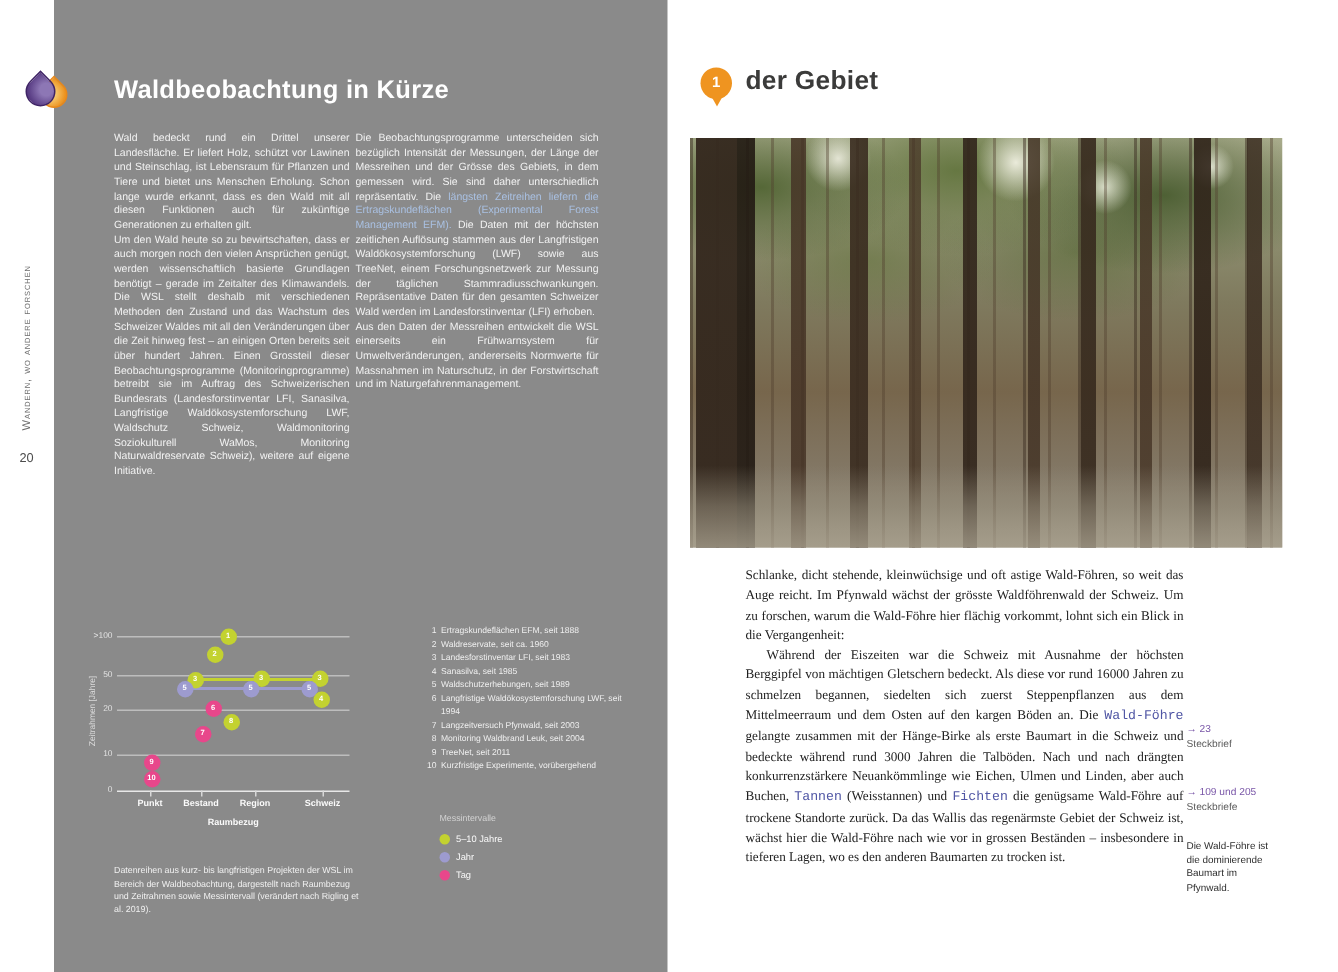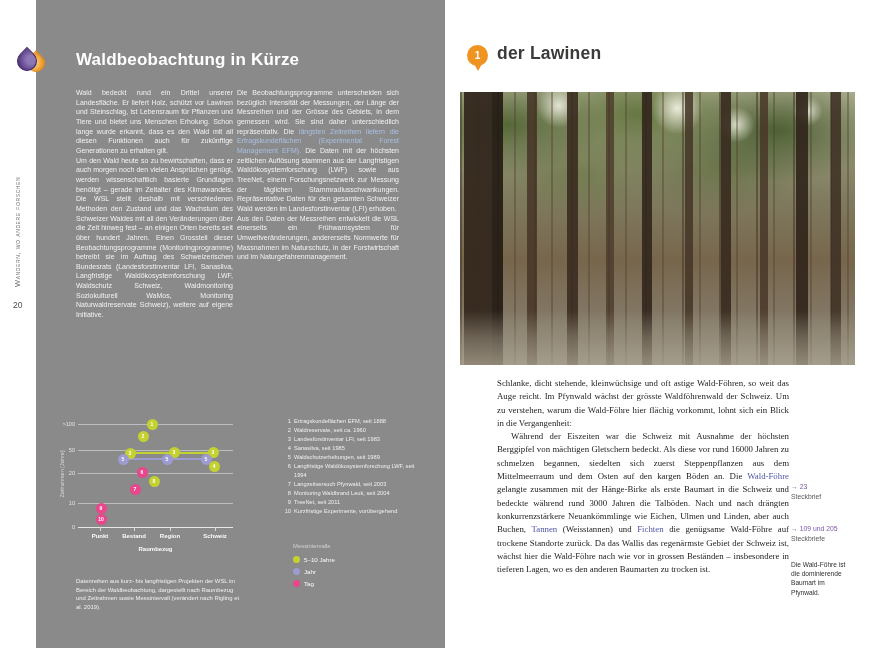--- a/index.html
+++ b/index.html
@@ -88,21 +88,21 @@
       radial-gradient(ellipse 140px 70px at 12% 12%, rgba(78,98,48,.9), rgba(0,0,0,0) 70%),
       radial-gradient(ellipse 160px 80px at 45% 8%, rgba(92,112,55,.85), rgba(0,0,0,0) 70%),
       radial-gradient(ellipse 150px 75px at 80% 14%, rgba(70,90,45,.9), rgba(0,0,0,0) 70%),
       radial-gradient(ellipse 120px 60px at 30% 30%, rgba(100,118,62,.55), rgba(0,0,0,0) 70%),
       radial-gradient(ellipse 130px 65px at 65% 28%, rgba(85,104,52,.55), rgba(0,0,0,0) 70%),
       linear-gradient(180deg, #a8ab8b 0%, #8f9071 22%, #7f7a5e 40%, #77664c 62%, #837866 82%, #98917f 100%);}
   .article{position:absolute;left:39px;top:377px;width:292px;font-family:"Liberation Serif",serif;
     font-size:8.8px;line-height:13.3px;text-align:justify;color:#1e1e1e;hyphens:auto;}
   .article p{margin:0;}
   .article p.indent{text-indent:14px;}
-  .link{color:#4f55a4;}
+  .link{color:#4f55a4;font-family:Liberation Mono, monospace;}
   .note{position:absolute;left:333px;width:60px;font-size:6.8px;line-height:9.5px;}
   .note-head{color:#7a57a8;}
   .note-label{color:#5a5a5a;}
   .note1{top:482px;}
   .note2{top:524px;}
   .photo-caption{position:absolute;left:333px;top:560px;width:60px;font-size:6.6px;line-height:9.2px;color:#2f2f2f;}
 </style>
 </head>
 <body>
 
@@ -234,27 +234,27 @@
     <div class="chart-caption">Datenreihen aus kurz- bis langfristigen Projekten der WSL im Bereich der Waldbeobachtung, dargestellt nach Raumbezug und Zeitrahmen sowie Messintervall (verändert nach Rigling et al. 2019).</div>
   </div>
 
   <div class="gutter"></div>
 
   <div class="page-right">
     <div class="pin">
       <span>1</span>
     </div>
     <div class="rp-title">
-      <div>der Lawinen</div>
+      <div>der Gebiet</div>
     </div>
 
     <div class="photo"></div>
 
     <div class="article">
-      <p>Schlanke, dicht stehende, kleinwüchsige und oft astige Wald-Föhren, so weit das Auge reicht. Im Pfynwald wächst der grösste Waldföhrenwald der Schweiz. Um zu verstehen, warum die Wald-Föhre hier flächig vorkommt, lohnt sich ein Blick in die Vergangenheit:</p>
+      <p>Schlanke, dicht stehende, kleinwüchsige und oft astige Wald-Föhren, so weit das Auge reicht. Im Pfynwald wächst der grösste Waldföhrenwald der Schweiz. Um zu forschen, warum die Wald-Föhre hier flächig vorkommt, lohnt sich ein Blick in die Vergangenheit:</p>
       <p class="indent"><span>Während der Eiszeiten war die Schweiz mit Ausnahme der höchsten Berggipfel von mächtigen Gletschern bedeckt. Als diese vor rund 16000 Jahren zu schmelzen begannen, siedelten sich zuerst Steppenpflanzen aus dem Mittelmeerraum und dem Osten auf den kargen Böden an. Die </span><span class="link">Wald-Föhre</span><span> gelangte zusammen mit der Hänge-Birke als erste Baumart in die Schweiz und bedeckte während rund 3000 Jahren die Talböden. Nach und nach drängten konkurrenzstärkere Neuankömmlinge wie Eichen, Ulmen und Linden, aber auch Buchen, </span><span class="link">Tannen</span><span> (Weisstannen) und </span><span class="link">Fichten</span><span> die genügsame Wald-Föhre auf trockene Standorte zurück. Da das Wallis das regenärmste Gebiet der Schweiz ist, wächst hier die Wald-Föhre nach wie vor in grossen Beständen – insbesondere in tieferen Lagen, wo es den anderen Baumarten zu trocken ist.</span></p>
     </div>
 
     <div class="note note1">
       <div class="note-head">
         <span>→</span>
         <span>23</span>
       </div>
       <div class="note-label">Steckbrief</div>
     </div>

